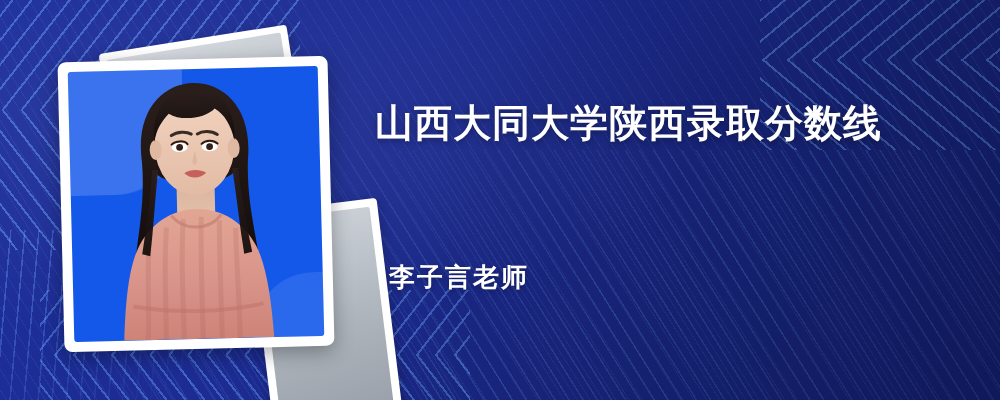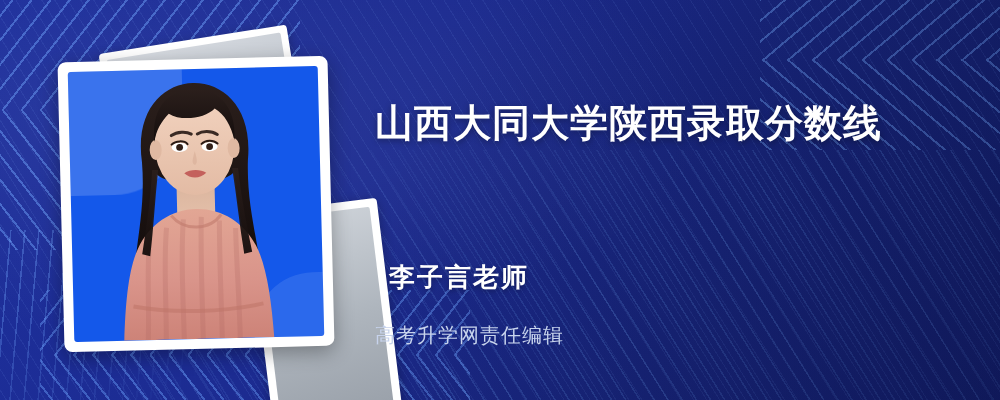--- a/index.html
+++ b/index.html
@@ -423,16 +423,15 @@
           <path d="M88 100 C84 130 82 158 78 186 L70 184 C76 150 80 126 82 100 Z" fill="url(#gHair)" opacity="0.95"></path>
           <path d="M162 100 C166 130 168 158 172 186 L180 184 C174 150 170 126 168 100 Z" fill="url(#gHair)" opacity="0.95"></path>
         </svg>
       </div>
     </div>
   </div>
 
   <div class="text-zone">
     <div class="title">山西大同大学陕西录取分数线</div>
     <div class="author">李子言老师</div>
-    <div class="role">高考升学网责任编辑</div>
   </div>
 
 </div>
 
 </body></html>

